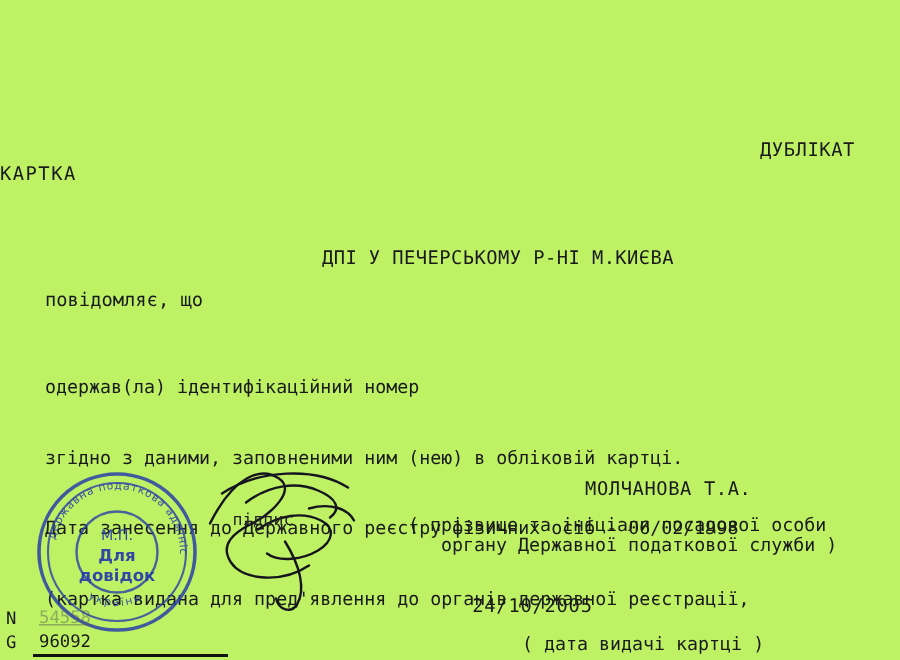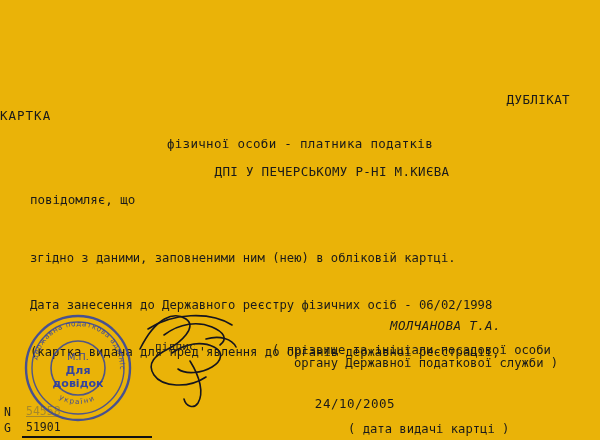--- a/index.html
+++ b/index.html
@@ -11,21 +11,21 @@
     height: 440px;
     background: #ffffff;
     font-family: "DejaVu Sans Mono", monospace;
     color: #1a1a1a;
     overflow: hidden;
   }
   .page {
     position: relative;
     width: 600px;
     height: 440px;
-    background: #eab308;
+    background: #bef264;
   }
   .dup {
     position: absolute;
     top: 92px;
     right: 30px;
     font-size: 12.5px;
     letter-spacing: 0.4px;
     white-space: nowrap;
   }
   .title1 {
@@ -102,21 +102,20 @@
     letter-spacing: 0.2px;
     color: #222;
   }
 
   .official-name {
     position: absolute;
     left: 390px;
     top: 318px;
     font-size: 12.5px;
     letter-spacing: 0.4px;
-    font-style: italic;
   }
   .paren-line1 {
     position: absolute;
     left: 272px;
     top: 344px;
     font-size: 12.2px;
     line-height: 13px;
     white-space: pre;
   }
   .date-issued {
@@ -168,26 +167,26 @@
   }
 </style>
 </head>
 <body>
 
 <div class="page">
 
   <div class="dup">ДУБЛІКАТ</div>
 
   <div class="title1">КАРТКА</div>
-  <div class="title2">фізичної особи - платника податків</div>
   <div class="title3">ДПІ У ПЕЧЕРСЬКОМУ Р-НІ М.КИЄВА</div>
 
   <div class="notify">повідомляє, що</div>
 
   <div class="body-block">
+    <div>одержав(ла) ідентифікаційний номер</div>
     <div>згідно з даними, заповненими ним (нею) в обліковій картці.</div>
     <div>Дата занесення до Державного реєстру фізичних осіб - 06/02/1998</div>
     <div>(картка видана для пред'явлення до органів державної реєстрації,</div>
     
   </div>
 
   <div class="stamp">
     <svg width="112" height="112" viewBox="0 0 112 112" xmlns="http://www.w3.org/2000/svg">
       <defs>
         <path id="arcTop" d="M 14,56 A 42,42 0 0 1 98,56"></path>
@@ -225,17 +224,17 @@
 
   <div class="official-name">МОЛЧАНОВА Т.А.</div>
   <div class="paren-line1">( прізвище та ініціали посадової особи
    органу Державної податкової служби )</div>
 
   <div class="date-issued">24/10/2005</div>
   <div class="paren-line2">( дата видачі картці )</div>
 
   <div class="margin-left">N</div>
   <div class="margin-num1" style="opacity:0.45">54558</div>
-  <div class="margin-num2">51901</div>
+  <div class="margin-num2">96092</div>
   <div class="margin-left" style="top:420px;left:4px;">G</div>
   <div class="bottomrule"></div>
 
 </div>
 
 </body></html>

